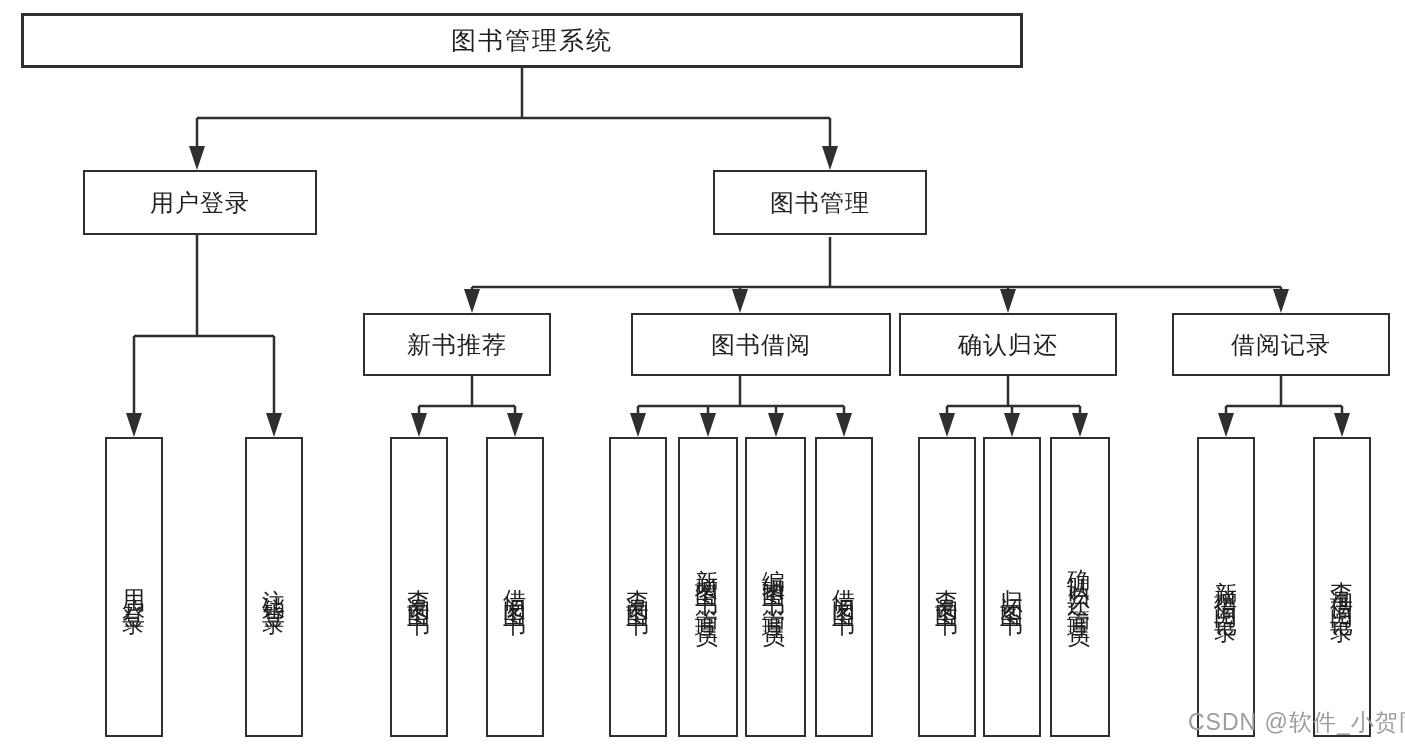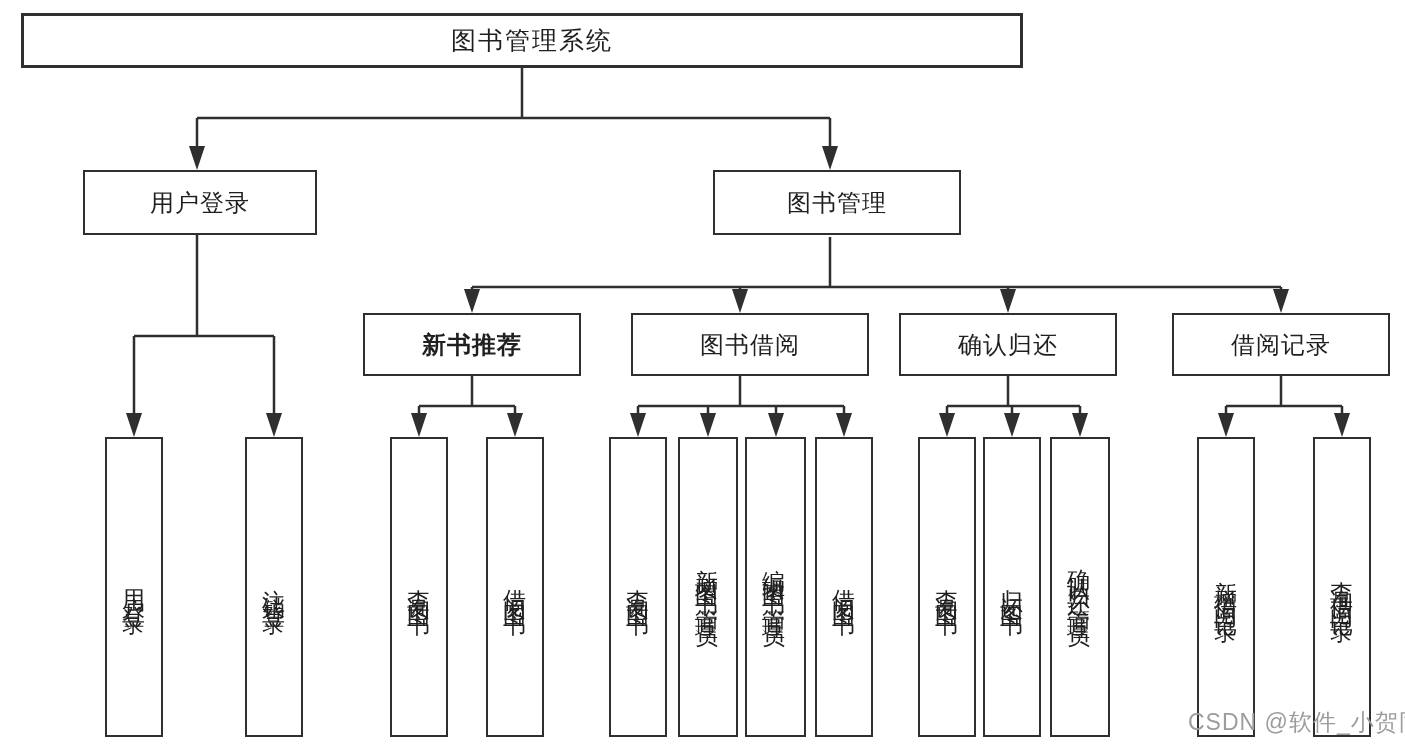--- a/index.html
+++ b/index.html
@@ -94,24 +94,24 @@
       <polygon points="1004,413 1020,413 1012,437"></polygon>
       <polygon points="1072,413 1088,413 1080,437"></polygon>
       <polygon points="1218,413 1234,413 1226,437"></polygon>
       <polygon points="1334,413 1350,413 1342,437"></polygon>
     </g>
   </svg>
 
   <div class="node hbox root-box" style="left:21px; top:13px; width:1002px; height:55px; border-width:3px;padding-left:20px;">图书管理系统</div>
 
   <div class="node hbox" style="left:83px; top:170px; width:234px; height:65px;">用户登录</div>
-  <div class="node hbox" style="left:713px; top:170px; width:248px; height:65px;">图书管理</div>
+  <div class="node hbox" style="left:713px; top:170px; width:214px; height:65px;">图书管理</div>
 
-  <div class="node hbox" style="left:363px; top:313px; width:218px; height:63px;font-weight:bold;">新书推荐</div>
-  <div class="node hbox" style="left:631px; top:313px; width:238px; height:63px;">图书借阅</div>
+  <div class="node hbox" style="left:363px; top:313px; width:188px; height:63px;">新书推荐</div>
+  <div class="node hbox" style="left:631px; top:313px; width:260px; height:63px;">图书借阅</div>
   <div class="node hbox" style="left:899px; top:313px; width:218px; height:63px;">确认归还</div>
   <div class="node hbox" style="left:1172px; top:313px; width:218px; height:63px;">借阅记录</div>
 
   <div class="node leaf" style="left:105px;">用户登录</div>
   <div class="node leaf" style="left:245px;">注销登录</div>
 
   <div class="node leaf" style="left:390px;">查询图书</div>
   <div class="node leaf" style="left:486px;">借阅图书</div>
 
   <div class="node leaf" style="left:609px;">查询图书</div>

